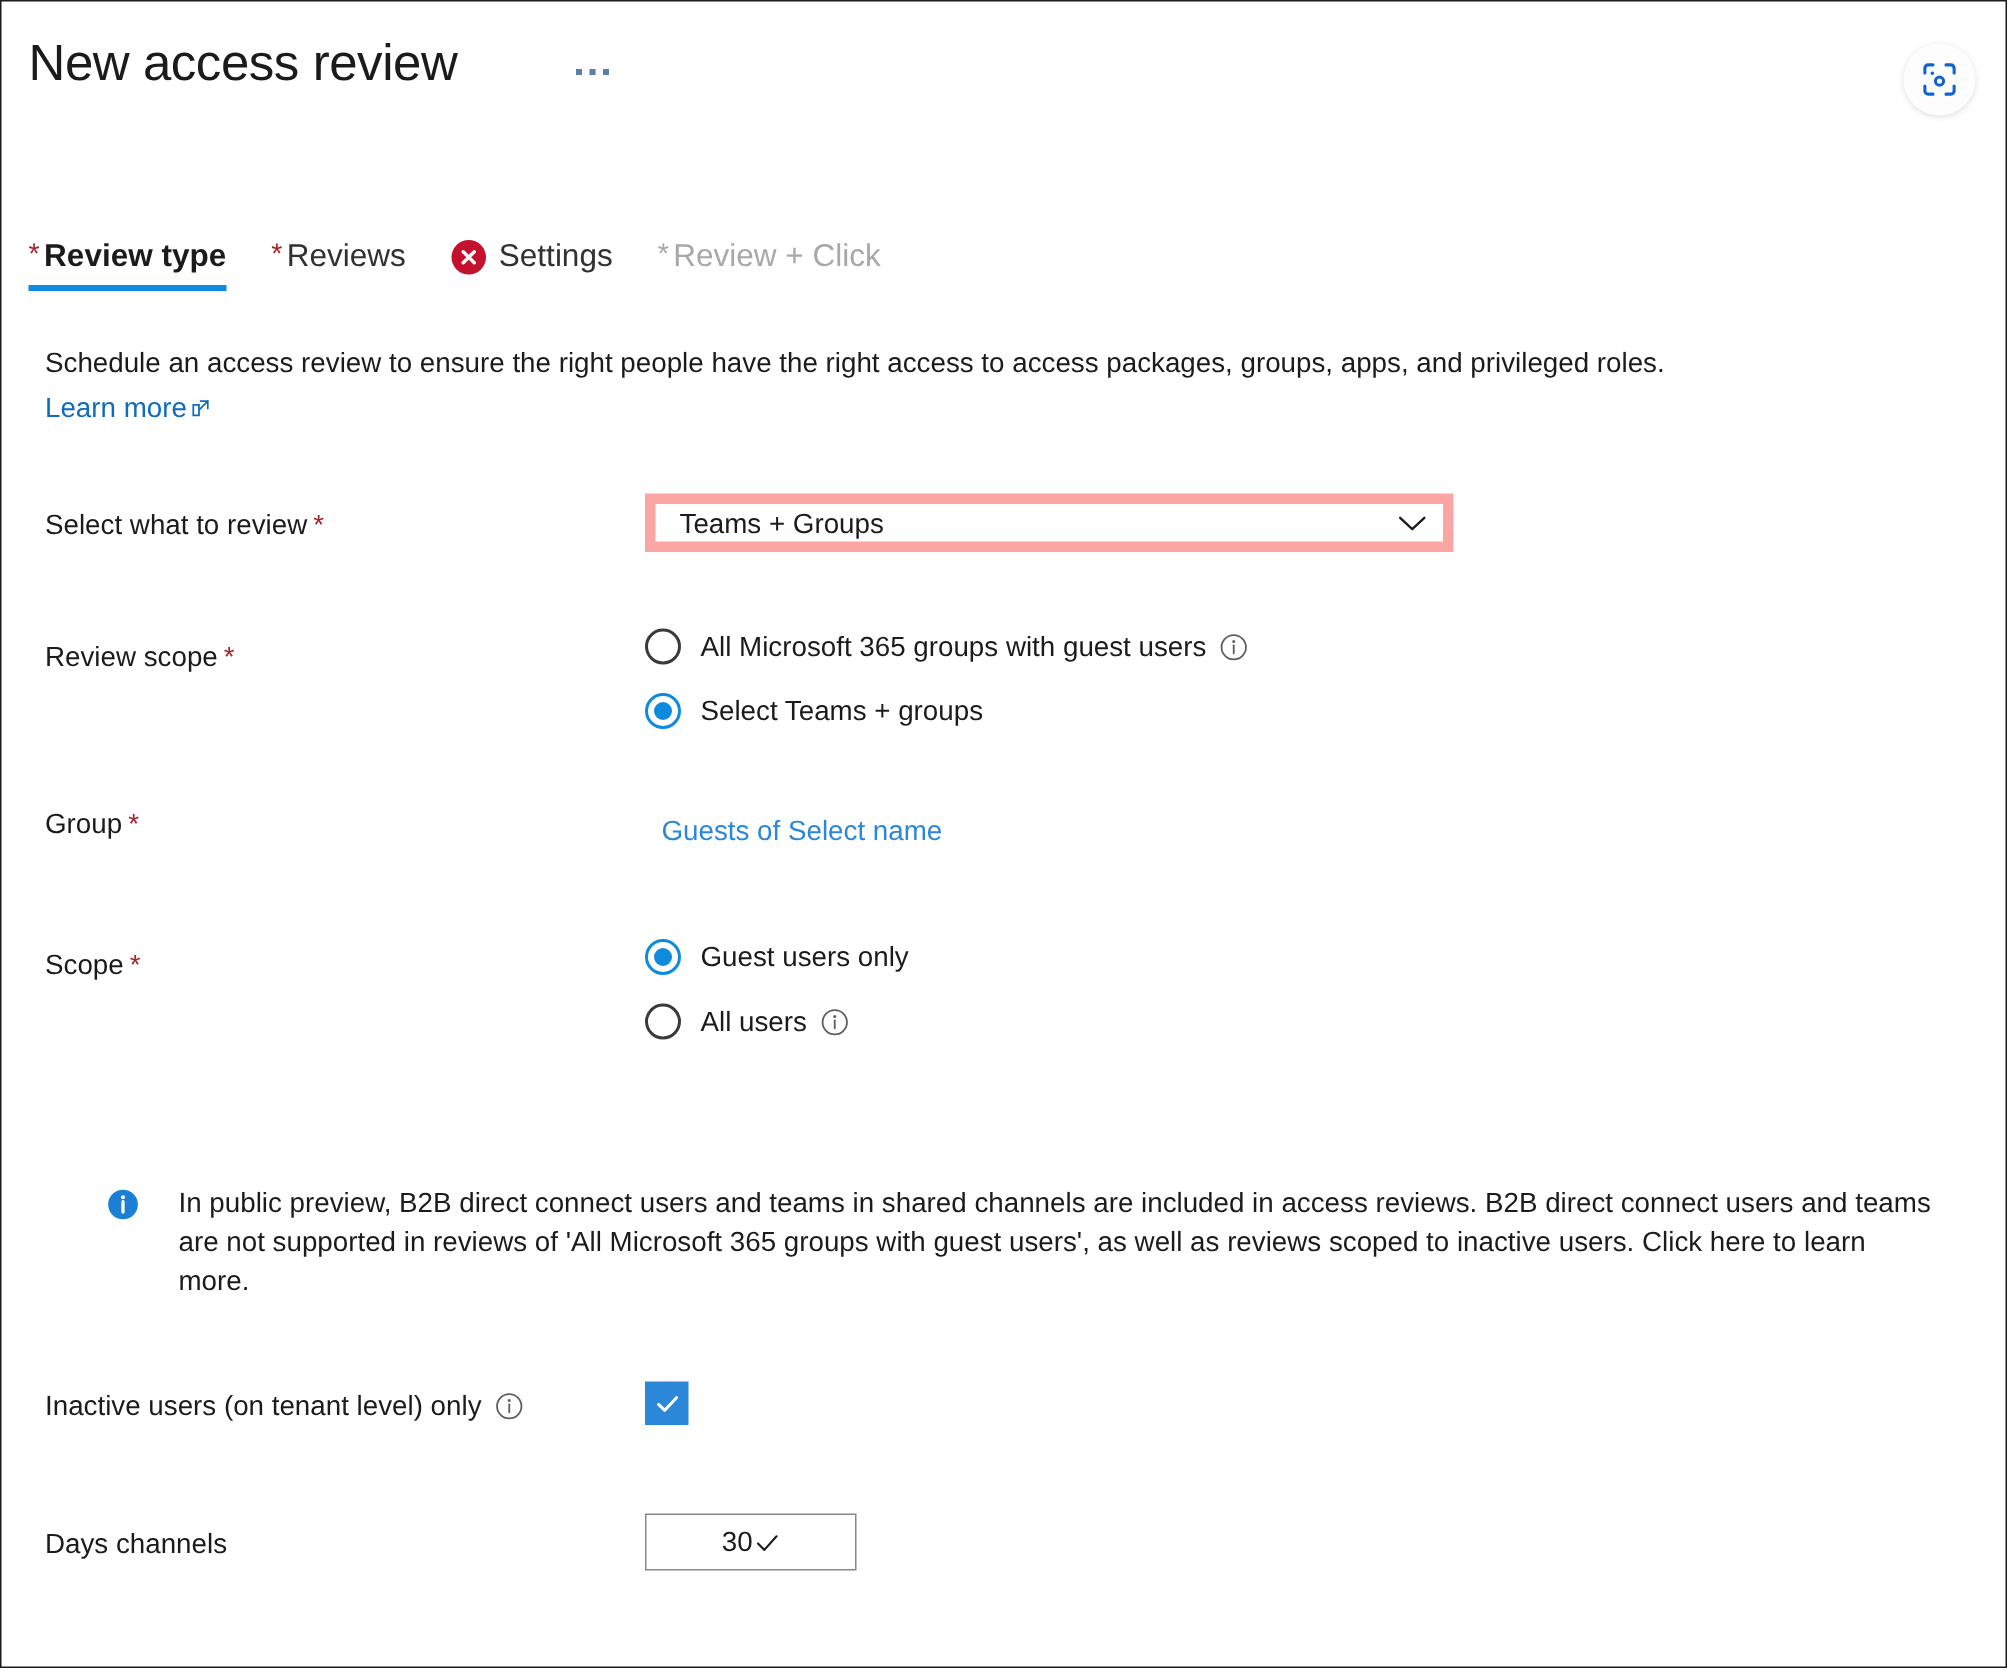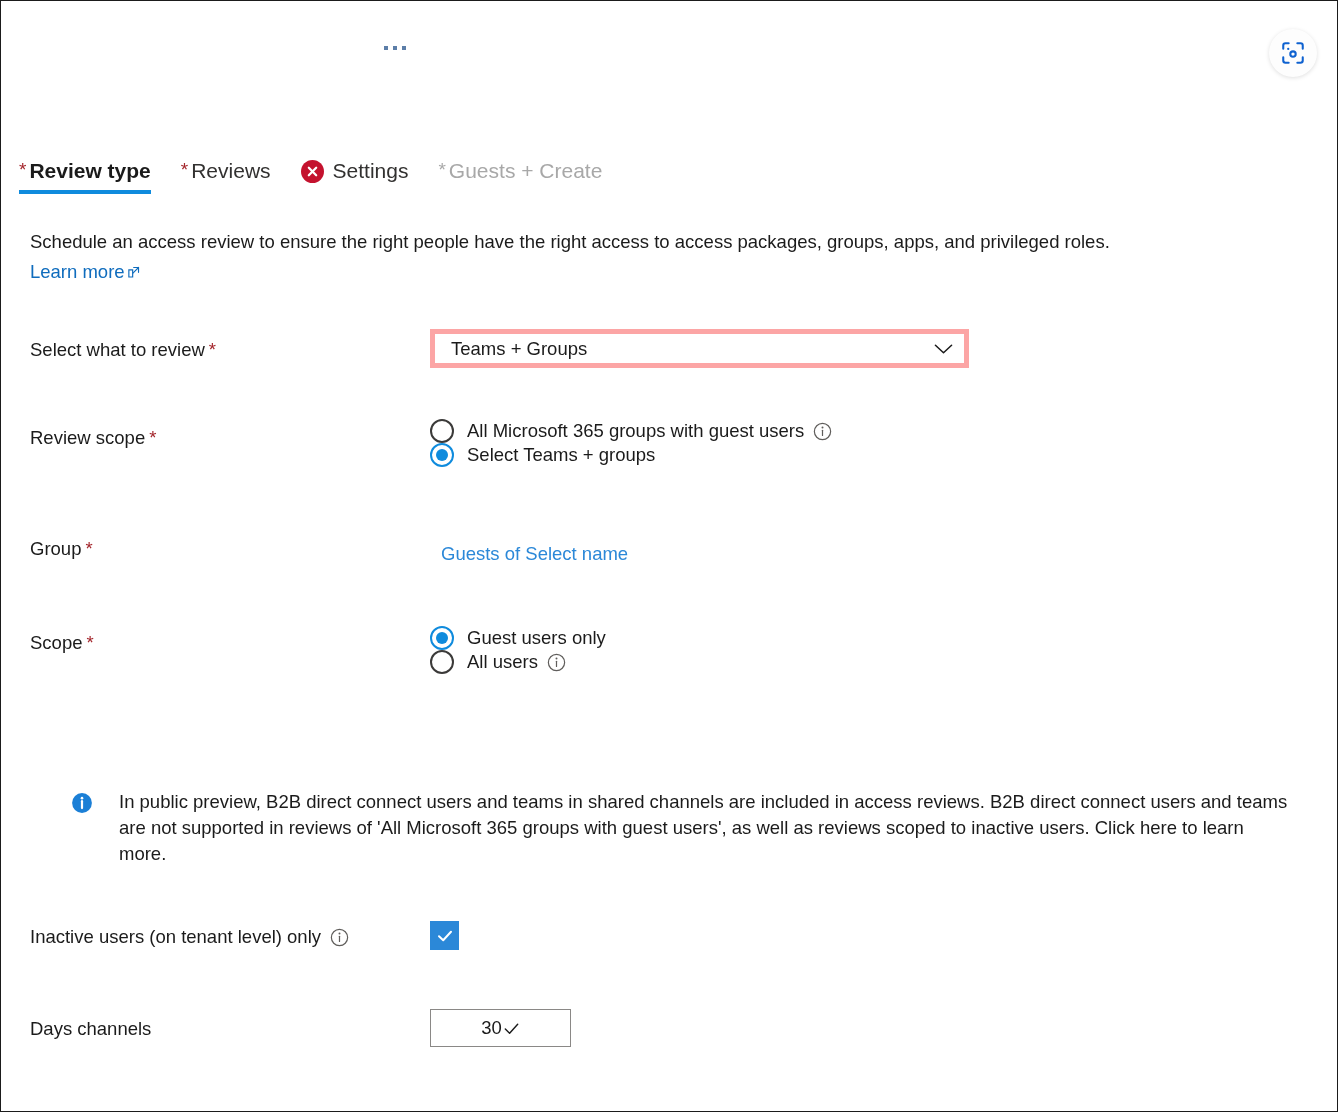--- a/index.html
+++ b/index.html
@@ -162,34 +162,34 @@
   .row-label .req {
     color: #a4262c;
     margin-left: 4px;
   }
   .field-col { position: absolute; left: 429px; }
 
   
   .dropdown {
     width: 539px;
     height: 39px;
-    border: 5px solid #fca5a5;
+    border: 7px solid #fca5a5;
     background: #ffffff;
     display: flex;
     align-items: center;
     justify-content: space-between;
     padding: 0 11px 0 16px;
     box-sizing: border-box;
     font-size: 18.5px;
     color: #1b1b1b;
     cursor: pointer;
   }
 
   
-  .radio-group { display: flex; flex-direction: column; }
+  .radio-group { display: flex; flex-direction: column; gap: 19px; }
   .radio-item {
     display: flex;
     align-items: center;
     font-size: 18.5px;
     color: #1b1b1b;
     cursor: pointer;
     white-space: nowrap;
   }
   .radio-mark {
     width: 24px;
@@ -270,20 +270,21 @@
     color: #1b1b1b;
     cursor: text;
   }
 </style>
 </head>
 <body>
 
 <div class="page">
 
   <div class="header">
+    <div class="title">New access review</div>
 
     <div class="ellipsis-menu">
       <i></i>
       <i></i>
       <i></i>
     </div>
 
     <div class="capture-btn">
       <svg width="26" height="26" viewBox="0 0 24 24" fill="none">
         <path d="M3 8V5a2 2 0 0 1 2-2h3" stroke="#0f62d0" stroke-width="1.9" stroke-linecap="round"></path>
@@ -313,21 +314,21 @@
       <span class="err-icon">
         <svg width="13" height="13" viewBox="0 0 12 12">
           <path d="M2.6 2.6 L9.4 9.4 M9.4 2.6 L2.6 9.4" stroke="#ffffff" stroke-width="2.1" stroke-linecap="round"></path>
         </svg>
       </span>
       <span class="label">Settings</span>
     </div>
 
     <div class="tab disabled">
       <span class="req">*</span>
-      <span class="label">Guests + Create</span>
+      <span class="label">Review + Click</span>
     </div>
 
   </div>
 
   <div class="desc">
     <span>Schedule an access review to ensure the right people have the right access to access packages, groups, apps, and privileged roles.</span><br>
     <a class="learn-more">
       <span>Learn more</span>
       <svg width="13" height="13" viewBox="0 0 14 14" fill="none">
         <path d="M2 4.2h4.1v7.6H2z" stroke="#0f6cbd" stroke-width="1.25"></path>

